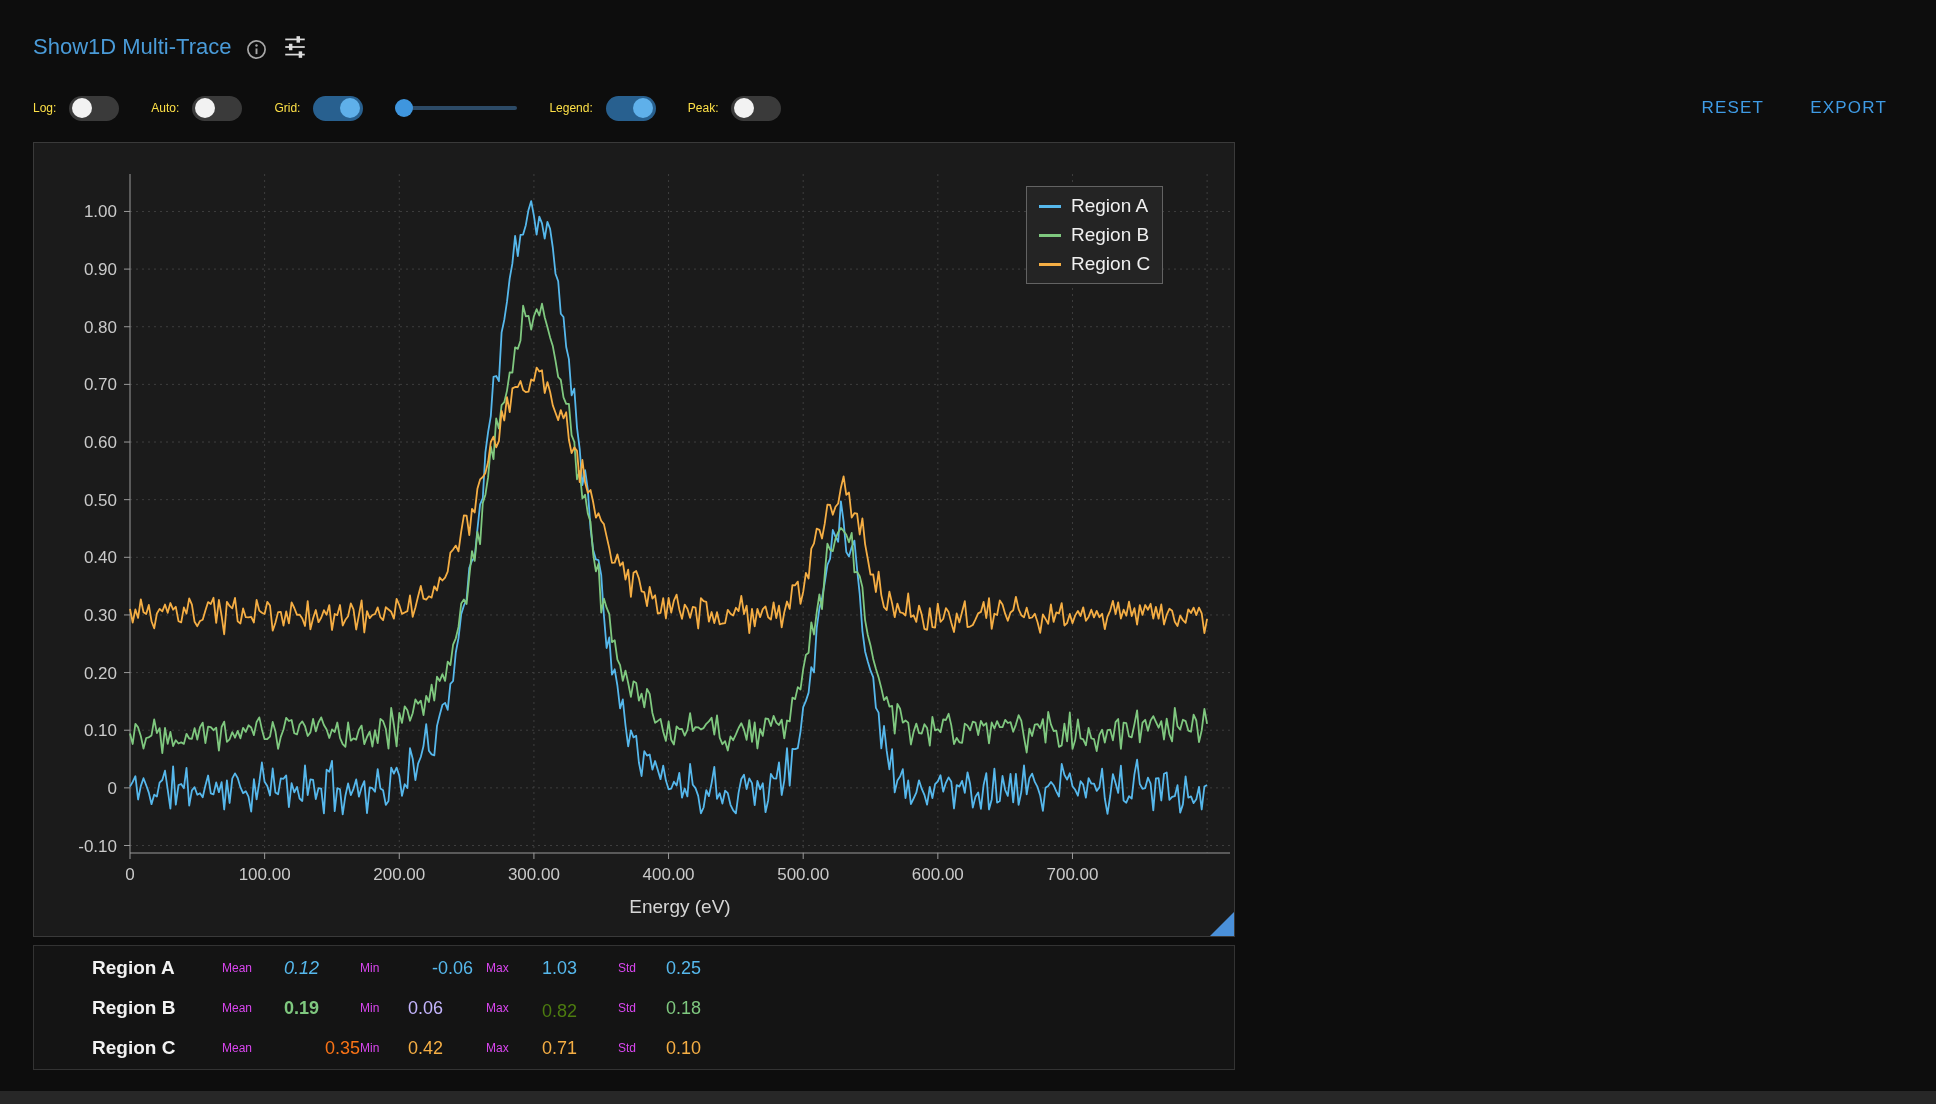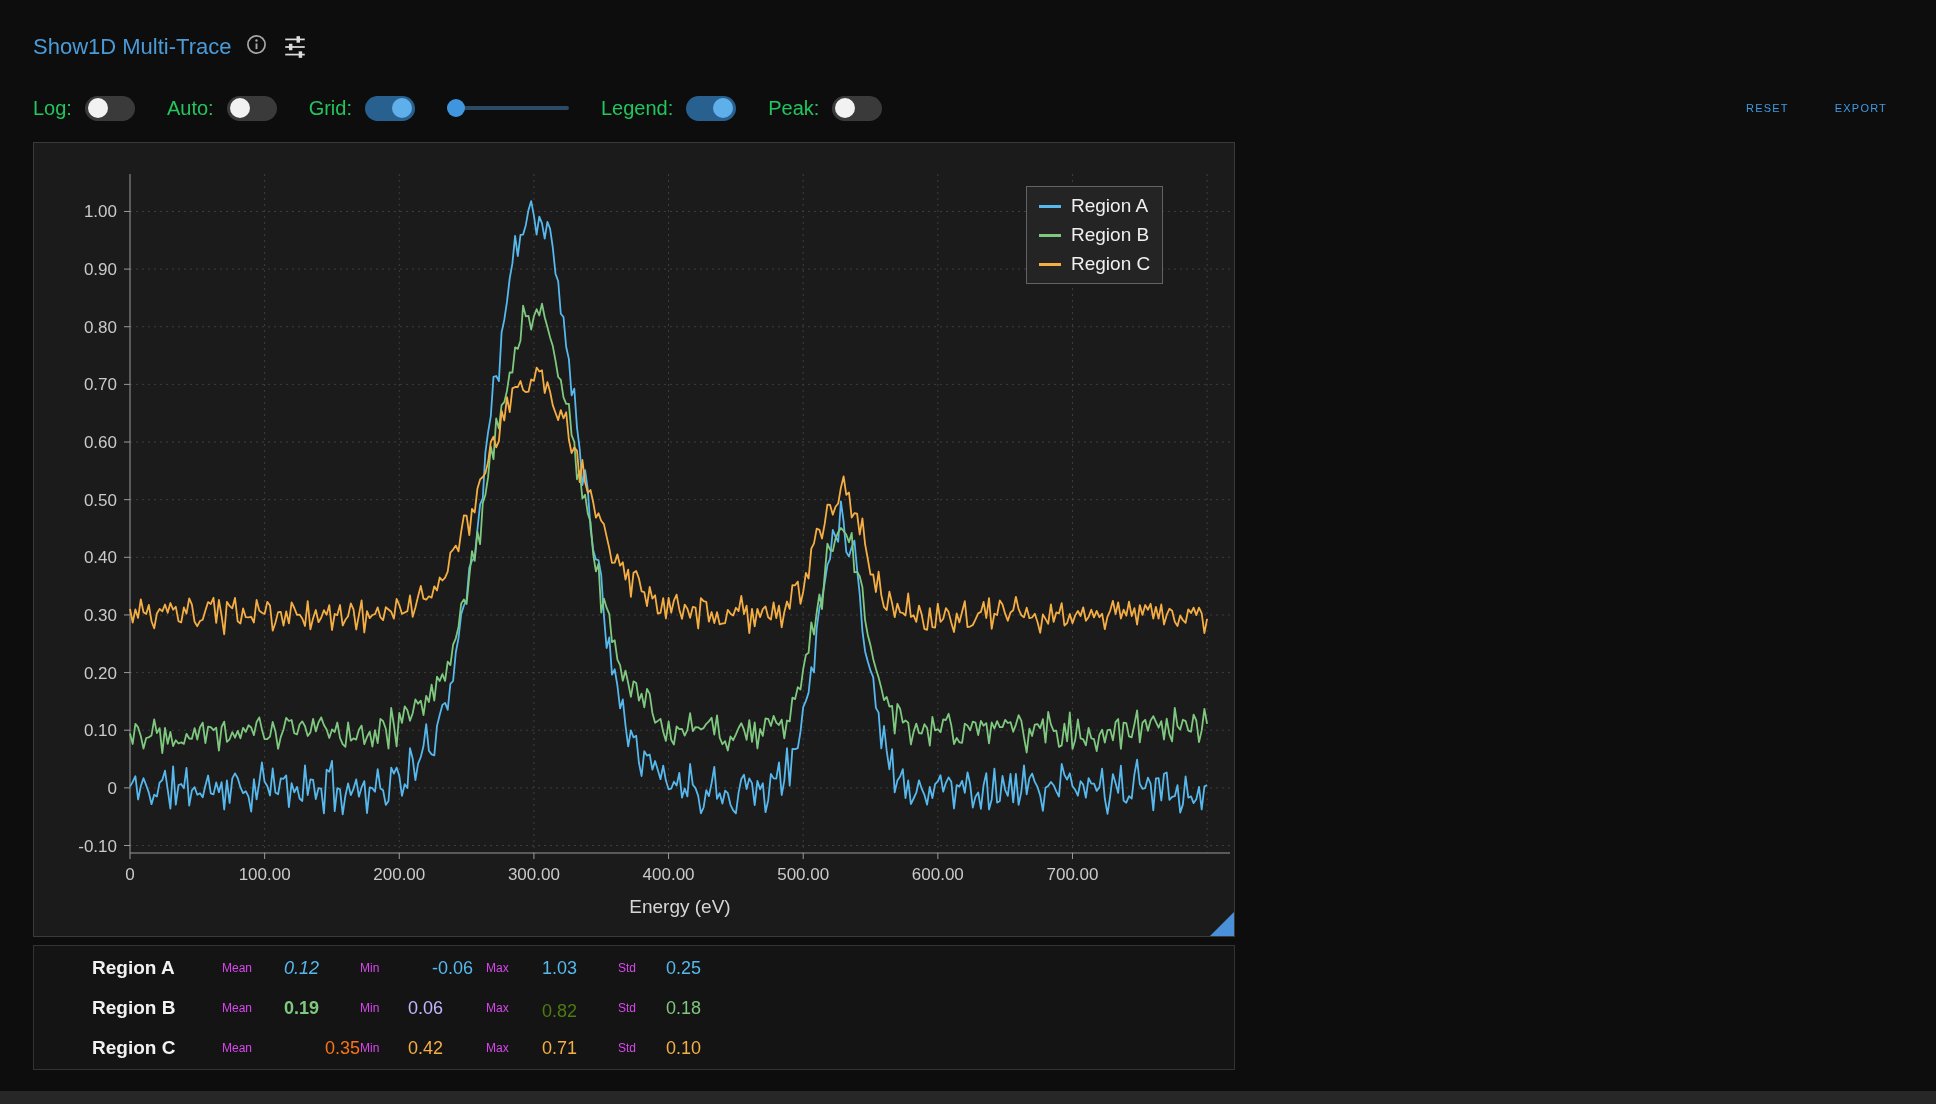--- a/index.html
+++ b/index.html
@@ -1,36 +1,36 @@
 <!DOCTYPE html>
 <html><head>
 <meta charset="utf-8">
 <style>
   html,body{margin:0;padding:0;}
   body{
     width:1936px;height:1104px;position:relative;overflow:hidden;
     background:#0d0d0d;font-family:"Liberation Sans",sans-serif;
   }
   
-  .header-row{position:absolute;left:33px;top:34px;display:flex;align-items:flex-start;gap:15px;}
+  .header-row{position:absolute;left:33px;top:34px;display:flex;align-items:flex-end;gap:15px;}
   .title{color:#4a9bd8;font-size:22px;}
   .icon-btn{display:inline-flex;align-items:center;cursor:pointer;}
   
   .toolbar{position:absolute;left:33px;top:90px;right:49px;height:36px;display:flex;align-items:center;}
   .tb-controls{display:flex;align-items:center;}
-  .tb-label{color:#22c55e;font-size:20px;margin-right:13px;white-space:nowrap;}
+  .tb-label{color:#fde047;font-size:12px;margin-right:13px;white-space:nowrap;}
   .toggle{width:50px;height:25px;border-radius:13px;background:#3a3a3a;position:relative;display:inline-block;margin-right:32px;cursor:pointer;flex:none;}
   .toggle .knob{position:absolute;top:2px;left:3px;width:20px;height:20px;border-radius:50%;background:#f2f2f2;}
   .toggle.on{background:#28608f;}
   .toggle.on .knob{left:27px;background:#5fb0ea;}
   .slider{position:relative;width:122px;height:20px;margin-right:32px;display:inline-block;cursor:pointer;flex:none;}
   .slider-track{position:absolute;left:0;right:0;top:8px;height:4px;border-radius:2px;background:#2c4a66;}
   .slider-thumb{position:absolute;left:0;top:1px;width:18px;height:18px;border-radius:50%;background:#3f96de;}
   .tb-actions{margin-left:auto;display:flex;gap:46px;}
-  .tb-btn{background:none;border:none;color:#3f9be4;font-size:11px;letter-spacing:1.2px;cursor:pointer;font-family:"Liberation Sans",sans-serif;padding:0;}
+  .tb-btn{background:none;border:none;color:#3f9be4;font-size:17px;letter-spacing:1.2px;cursor:pointer;font-family:"Liberation Sans",sans-serif;padding:0;}
   
   .chart-panel{position:absolute;left:33px;top:142px;width:1202px;height:795px;background:#1b1b1b;border:1px solid #3a3a3a;box-sizing:border-box;}
   .grid{stroke:#3e3e3e;stroke-width:1;stroke-dasharray:2 4;}
   .axisline{stroke:#9a9a9a;stroke-width:1;}
   .tick-text{fill:#cacaca;font-size:17px;font-family:"Liberation Sans",sans-serif;}
   .xlab{fill:#d6d6d6;font-size:19px;font-family:"Liberation Sans",sans-serif;}
   .legend{position:absolute;left:992px;top:43px;min-width:136px;background:#242424;border:1px solid #636363;padding:8px 12px;display:flex;flex-direction:column;gap:7px;box-sizing:border-box;}
   .legend-row{display:flex;align-items:center;gap:10px;cursor:pointer;}
   .legend-swatch{width:22px;height:3px;flex:none;}
   .legend-label{color:#f0f0f0;font-size:19px;white-space:nowrap;}

